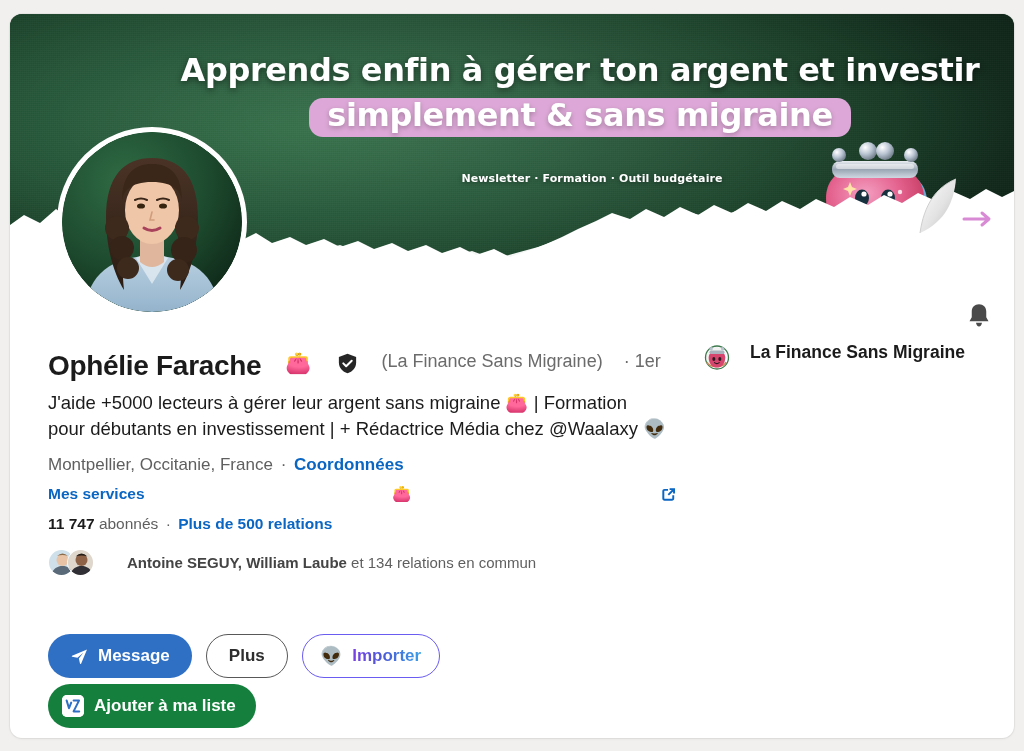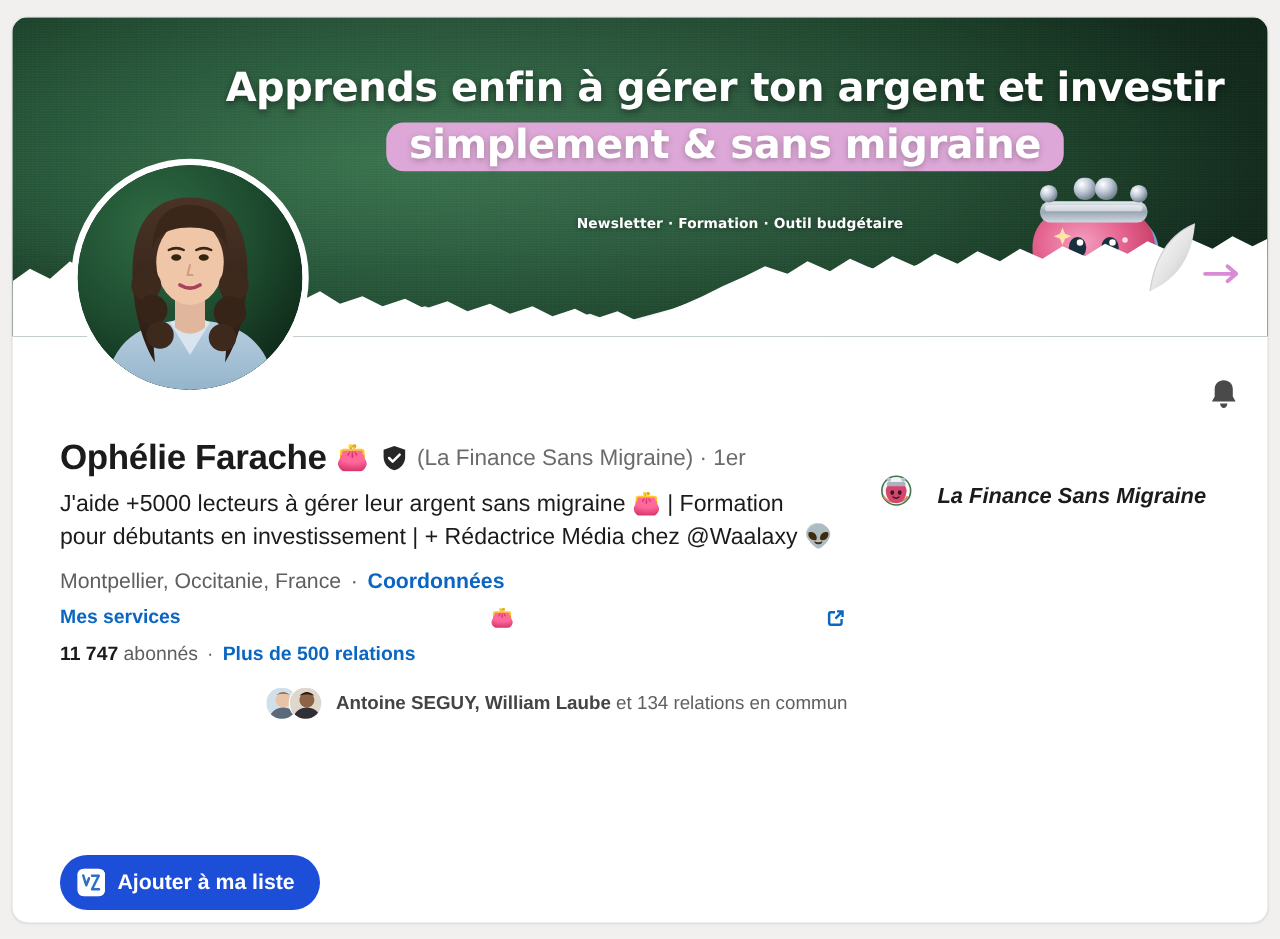--- a/index.html
+++ b/index.html
@@ -172,23 +172,23 @@
   
   .info {
     position: absolute;
     left: 38px;
     top: 338px;
     width: 630px;
   }
 
   .name-row {
     display: flex;
-    align-items: center;
+    align-items: flex-start;
     flex-wrap: wrap;
-    gap: 0;
+    gap: 16px;
     line-height: 1;
   }
   .name {
     font-size: 28px;
     font-weight: 700;
     color: #1b1b1b;
     letter-spacing: -0.3px;
   }
   .emoji-purse {
     font-size: 21px;
@@ -250,24 +250,23 @@
     margin-top: 11px;
     font-size: 15.5px;
     color: #5f5f5f;
   }
   .followers .count { font-weight: 700; color: #1b1b1b; }
 
   .mutual {
     margin-top: 16px;
     display: flex;
     align-items: center;
-    gap: 5px;
+    gap: 27px;
     font-size: 15px;
     color: #5f5f5f;
-    justify-content: flex-end;
   }
   .mutual-avatars {
     position: relative;
     width: 52px;
     height: 27px;
     flex: none;
   }
   .mav {
     position: absolute;
     top: 0;
@@ -329,46 +328,45 @@
   }
   .grad-text {
     background: linear-gradient(90deg, #7b3fe4 0%, #4b5bd6 45%, #39a0e8 100%);
     -webkit-background-clip: text;
     background-clip: text;
     color: transparent;
     font-weight: 700;
     font-size: 17px;
   }
   .btn-list {
-    background: #1d4ed8;
+    background: #15803d;
     color: #ffffff;
     padding: 0 20px 0 14px;
     gap: 10px;
   }
   .send-icon { width: 19px; height: 19px; display:inline-block; }
   .alien { font-size: 18px; line-height: 1; }
   .list-icon {
     width: 22px; height: 22px;
     border-radius: 5px;
     background: #ffffff;
     display: inline-flex;
     align-items: center;
     justify-content: center;
     flex: none;
   }
 
   
   .company {
     position: absolute;
     left: 688px;
-    top: 363px;
+    top: 328px;
     display: flex;
-    align-items: center;
+    align-items: flex-start;
     gap: 14px;
-    font-style: italic;
   }
   .company-logo {
     width: 38px; height: 38px;
     border-radius: 3px;
     background: #ffffff;
     position: relative;
     overflow: hidden;
     flex: none;
   }
   .company-name {
@@ -602,20 +600,37 @@
           <circle cx="13.2" cy="6.8" r="1.7" fill="#b9c3cd"></circle>
           <circle cx="24.6" cy="6.8" r="1.7" fill="#b9c3cd"></circle>
           <ellipse cx="15.8" cy="17" rx="1.5" ry="1.9" fill="#2b1a20"></ellipse>
           <ellipse cx="21.8" cy="17" rx="1.5" ry="1.9" fill="#2b1a20"></ellipse>
           <path d="M16.5 20.6 Q18.8 22.6 21.2 20.6" stroke="#2b1a20" stroke-width="1.1" fill="none" stroke-linecap="round"></path>
         </svg>
       </span>
       <span class="company-name">La Finance Sans Migraine</span>
     </div>
 
+    <div class="btn-row">
+      <button class="btn btn-primary">
+        <svg class="send-icon" viewBox="0 0 24 24">
+          <path d="M21.5 3.2 L2.6 11.1 C2 11.4 2.1 12.3 2.8 12.4 L9.4 13.7 L16.8 7.4 L11.2 14.6 L12.6 20.9 C12.8 21.6 13.7 21.7 14 21.1 Z" fill="#ffffff"></path>
+        </svg>
+        <span>Message</span>
+      </button>
+
+      <button class="btn btn-outline">
+        <span>Plus</span>
+      </button>
+
+      <button class="btn btn-import">
+        <span class="alien">👽</span>
+        <span class="grad-text">Importer</span>
+      </button>
+    </div>
 
     <div class="btn-row2">
       <button class="btn btn-list">
         <span class="list-icon">
           <svg viewBox="0 0 22 22" width="22" height="22">
             <rect width="22" height="22" rx="5" fill="#ffffff"></rect>
             <path d="M4.6 5.4 L7 13.2 L9.2 7.6" stroke="#2f6fc4" stroke-width="2" fill="none" stroke-linecap="round" stroke-linejoin="round"></path>
             <path d="M11.6 5.6 L17 5.6 L11.6 16.4 L17.2 16.4" stroke="#2f6fc4" stroke-width="2" fill="none" stroke-linecap="round" stroke-linejoin="round"></path>
           </svg>
         </span>

